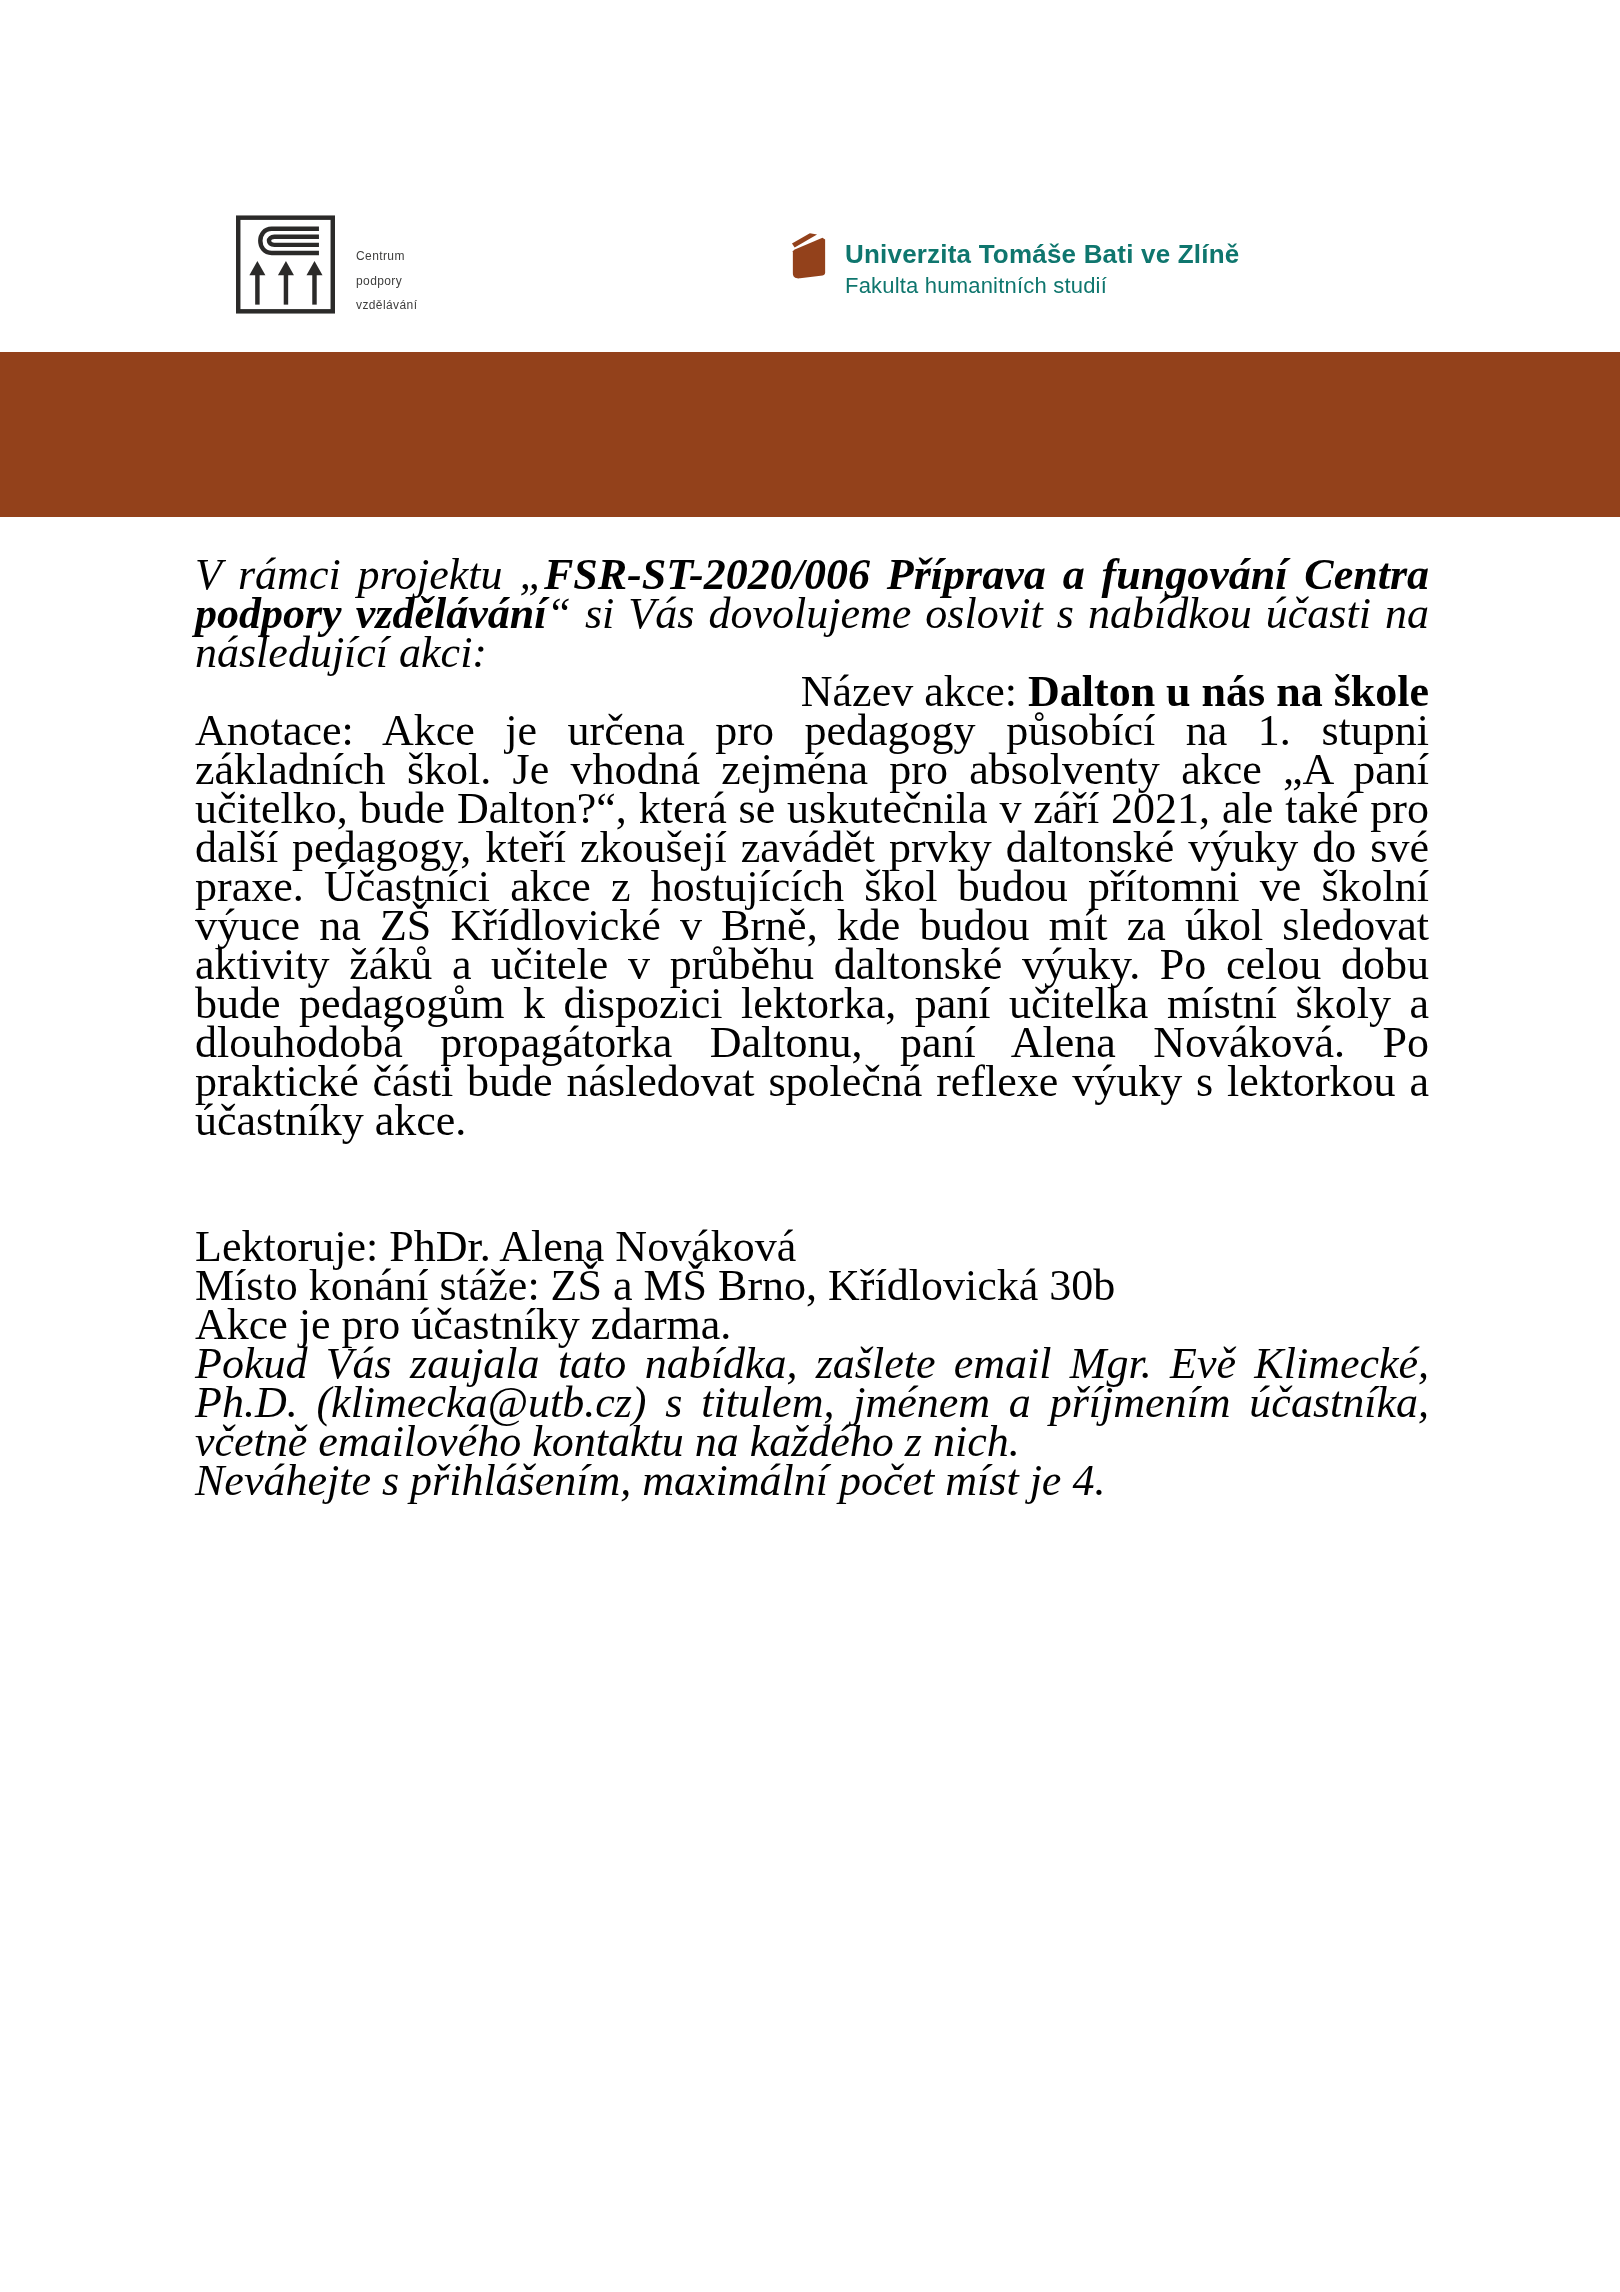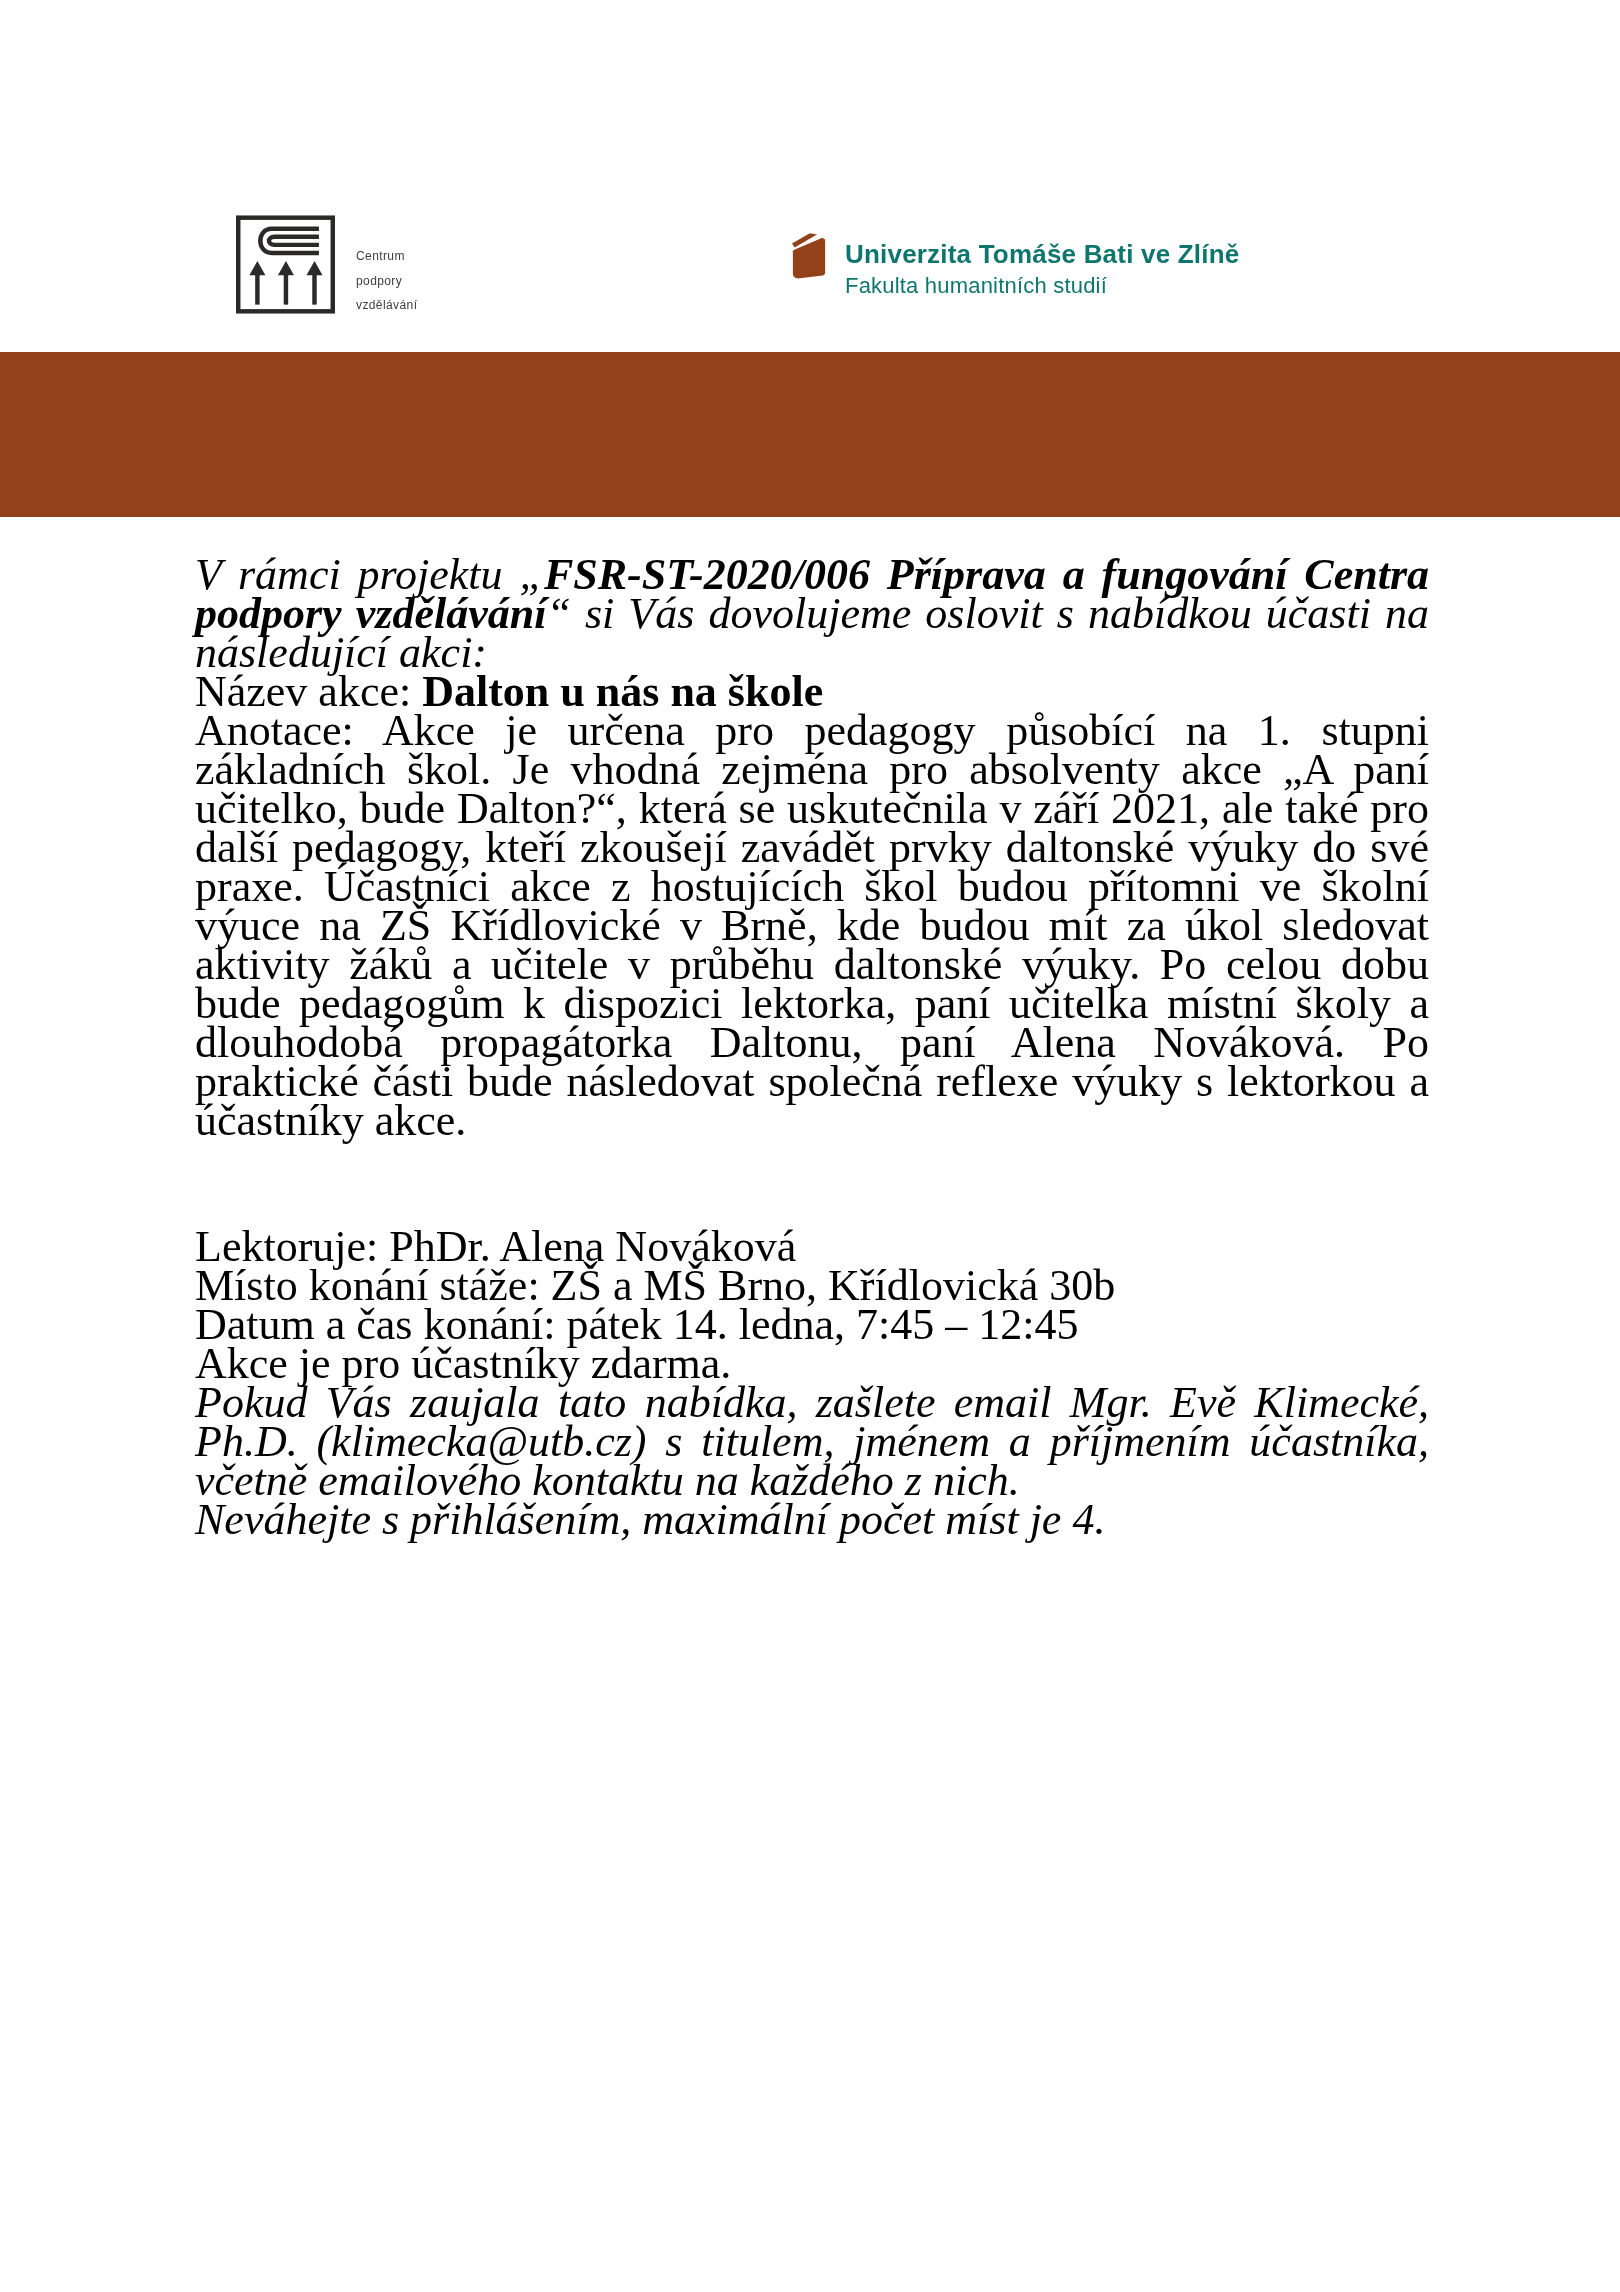--- a/index.html
+++ b/index.html
@@ -26,21 +26,21 @@
   .banner{position:absolute;left:0;top:352px;width:1620px;height:165px;background:#93411B;}
   
   .content{
     position:absolute;left:195px;top:555px;width:1234px;
     font-size:44px;line-height:39px;
   }
   .content p{margin:0;}
   .justify{text-align:justify;}
   .italic{font-style:italic;}
   .bold{font-weight:700;}
-  .p-nazev{margin-top:71px;}
+  .p-nazev{margin-top:71px;text-align:right;}
   .p-anotace{margin-top:45px;}
   .p-details{margin-top:87px;}
   .p-zdarma{margin-top:86px;}
   .p-closing{margin-top:80px;font-style:italic;}
 </style>
 </head>
 <body>
 
 <svg class="cpv-icon" viewBox="0 0 111 110">
   <rect x="2.5" y="2.5" width="106" height="105" fill="#ffffff" stroke="#2b2a29" stroke-width="5"></rect>
@@ -80,21 +80,20 @@
 
   <p class="justify italic"><span>V rámci projektu „</span><span class="bold">FSR-ST-2020/006 Příprava a fungování Centra podpory vzdělávání</span><span>“ si Vás dovolujeme oslovit s nabídkou účasti na následující akci:</span></p>
 
   <p class="p-nazev"><span>Název akce: </span><span class="bold">Dalton u nás na škole</span></p>
 
   <p class="p-anotace justify">Anotace: Akce je určena pro pedagogy působící na 1. stupni základních škol. Je vhodná zejména pro absolventy akce „A paní učitelko, bude Dalton?“, která se uskutečnila v září 2021, ale také pro další pedagogy, kteří zkoušejí zavádět prvky daltonské výuky do své praxe. Účastníci akce z hostujících škol budou přítomni ve školní výuce na ZŠ Křídlovické v Brně, kde budou mít za úkol sledovat aktivity žáků a učitele v průběhu daltonské výuky. Po celou dobu bude pedagogům k dispozici lektorka, paní učitelka místní školy a dlouhodobá propagátorka Daltonu, paní Alena Nováková. Po praktické části bude následovat společná reflexe výuky s lektorkou a účastníky akce.</p>
 
   <div class="p-details">
     <div>Lektoruje: PhDr. Alena Nováková</div>
     <div>Místo konání stáže: ZŠ a MŠ Brno, Křídlovická 30b</div>
-    <div>Datum a čas konání: pátek 14. ledna, 7:45 – 12:45</div>
   </div>
 
   <p class="p-zdarma">Akce je pro účastníky zdarma.</p>
 
   <p class="p-closing justify italic"><span>Pokud Vás zaujala tato nabídka, zašlete email Mgr. Evě Klimecké, Ph.D. (klimecka@utb.cz) s titulem, jménem a příjmením účastníka, včetně emailového kontaktu na každého z nich.</span><br>
     <span>Neváhejte s přihlášením, maximální počet míst je 4.</span><br>
     </p>
 
 </main>
 

